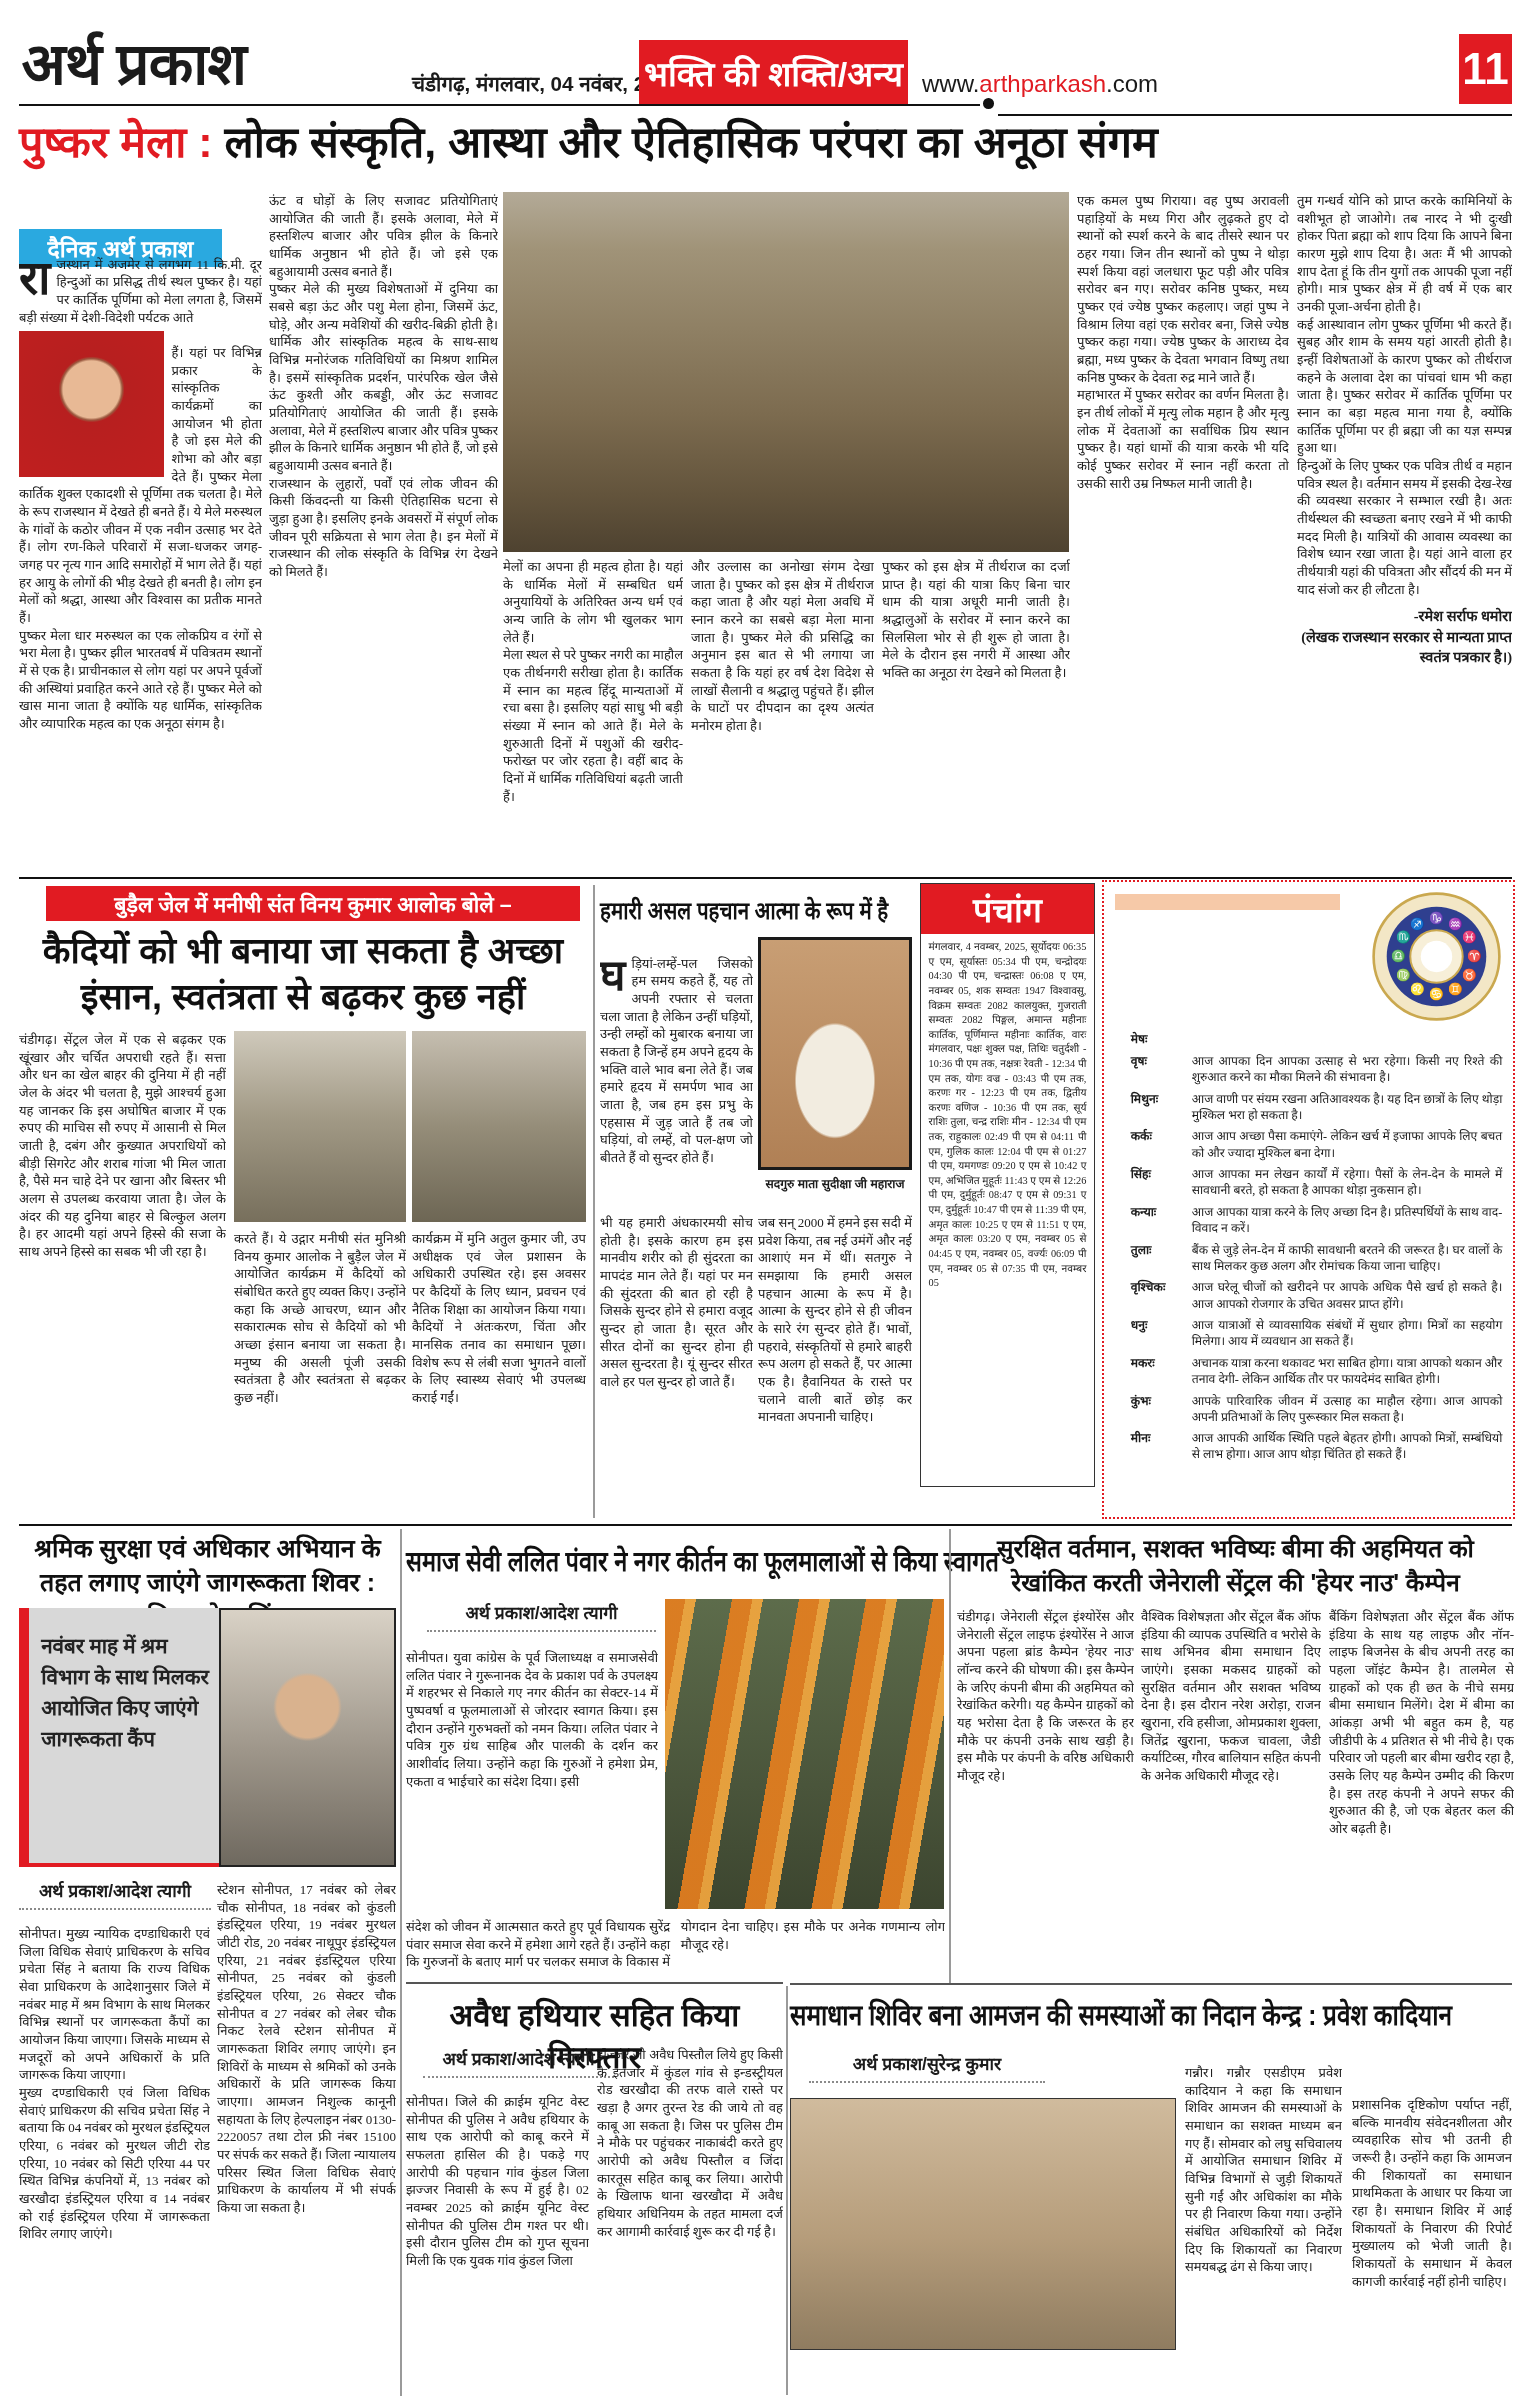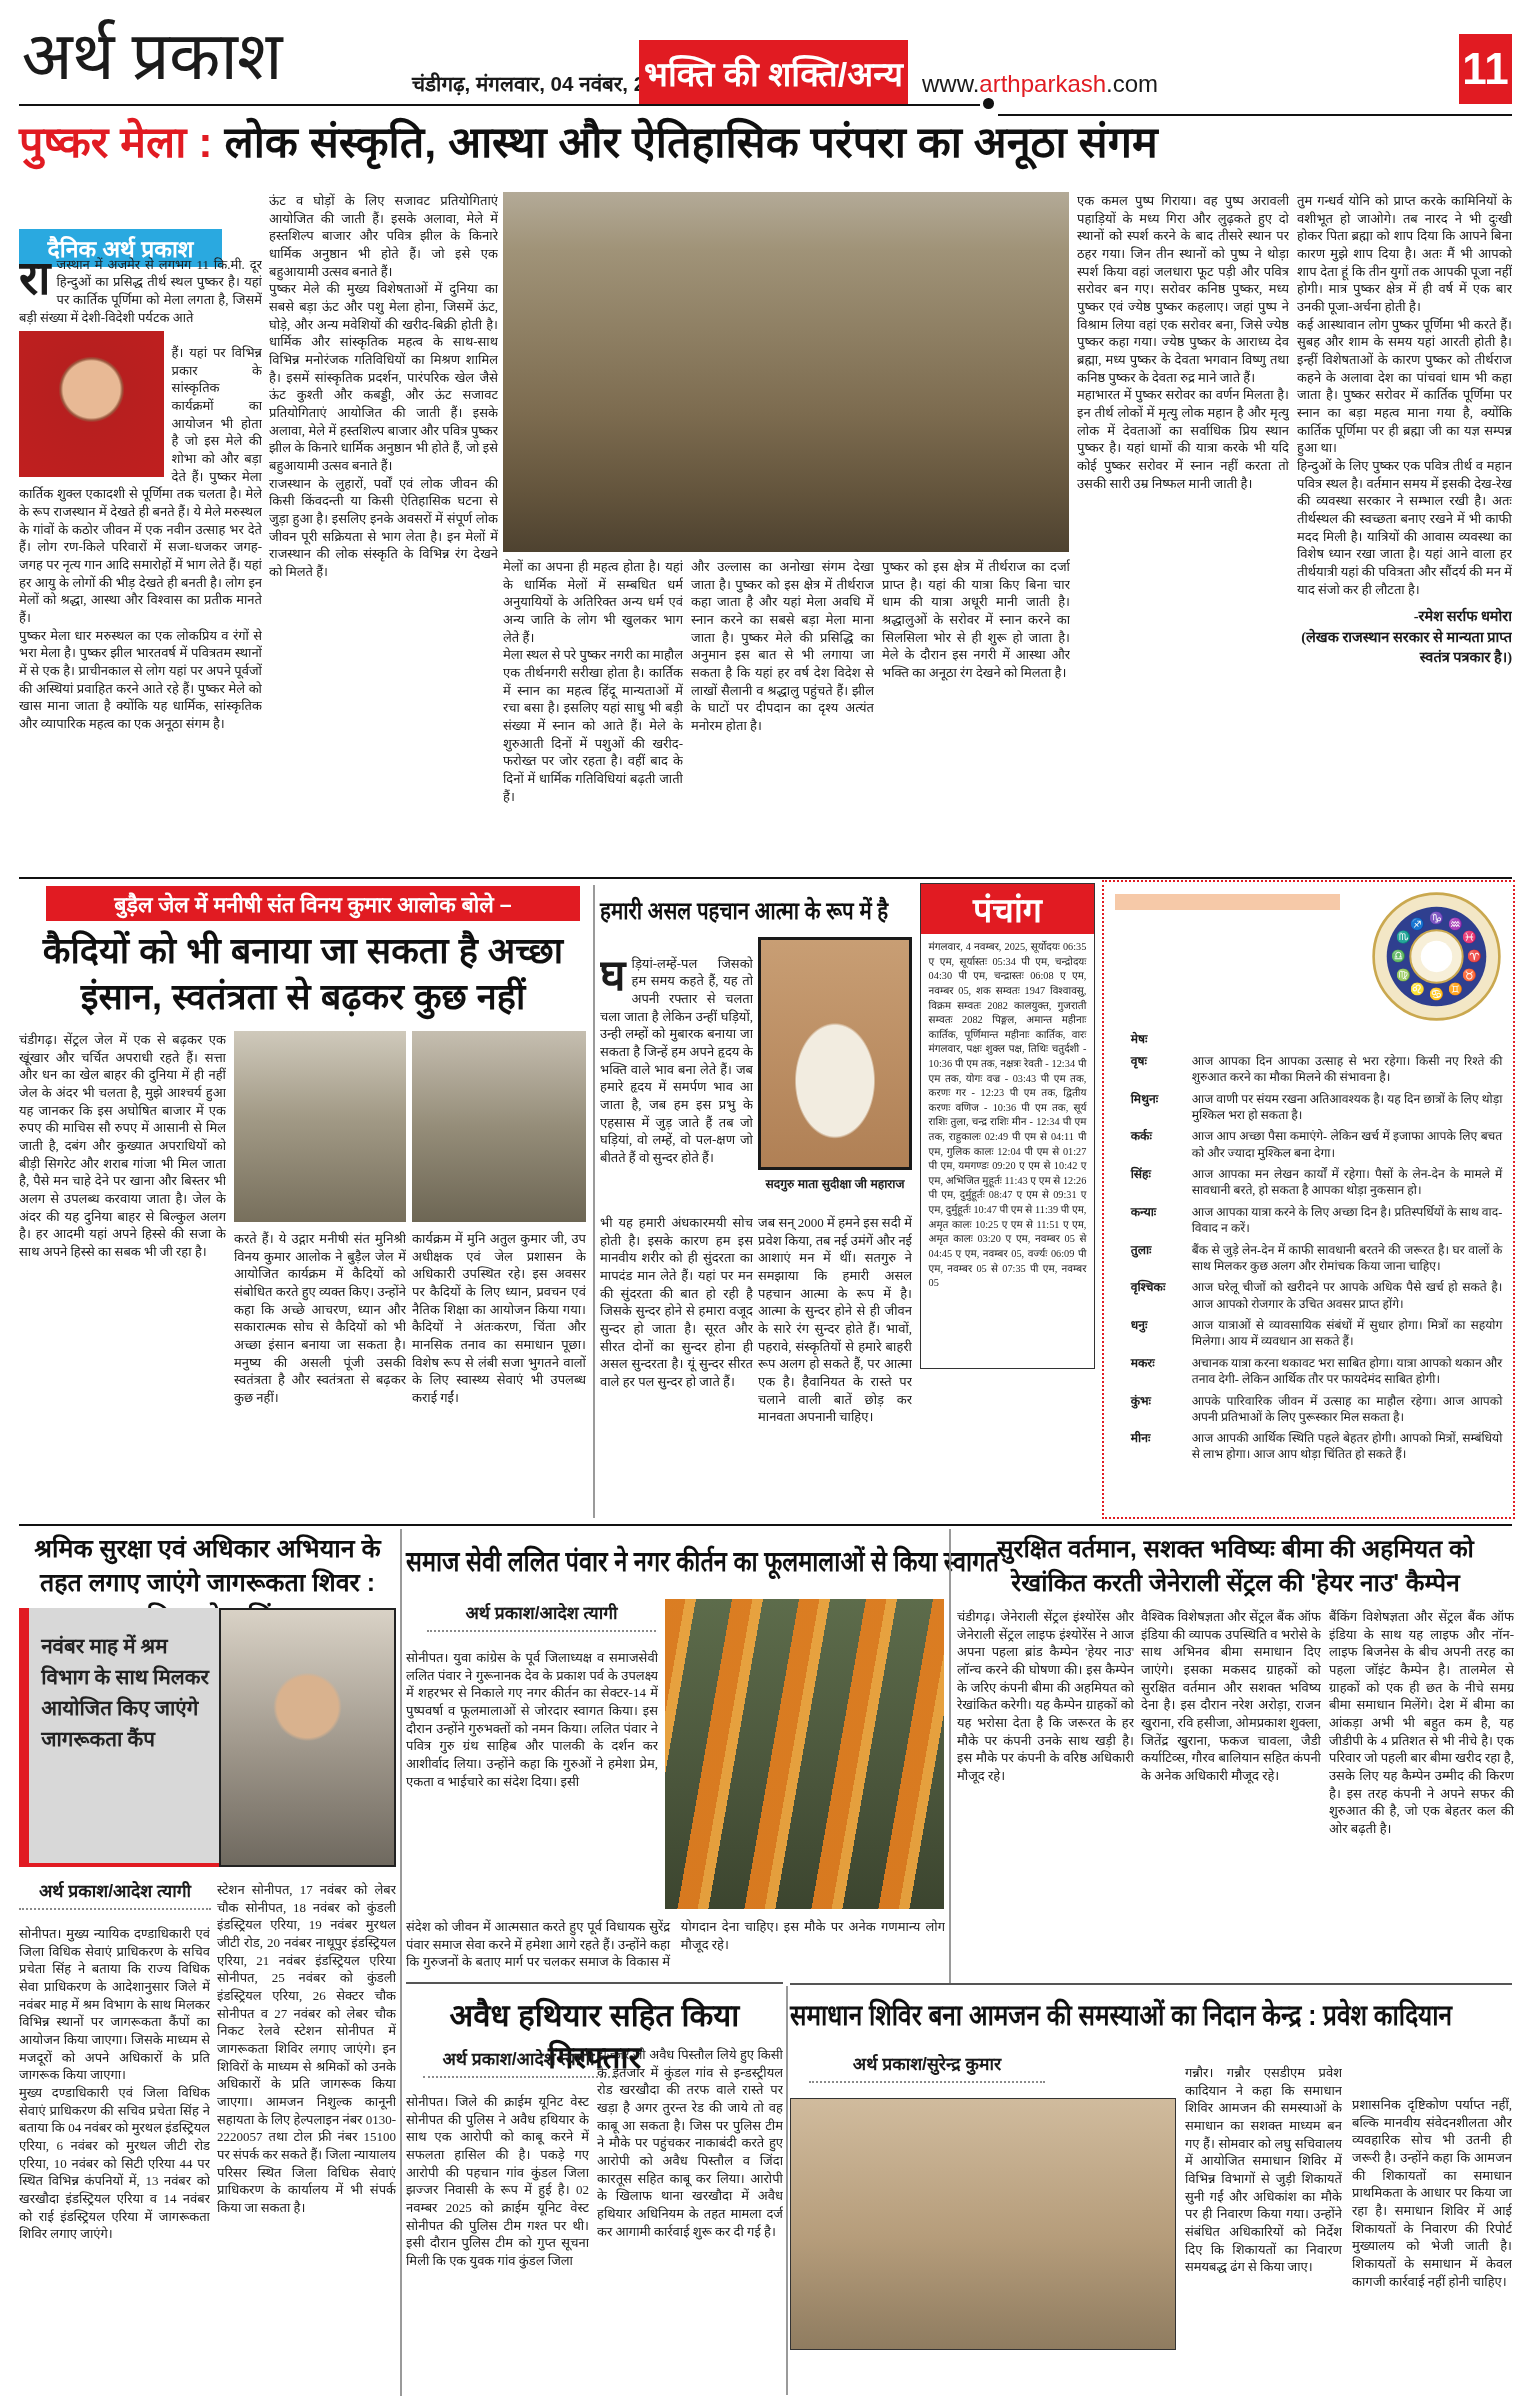--- a/index.html
+++ b/index.html
@@ -35,21 +35,21 @@
   .horo-peach{width:225px;height:15.3px;background:#f6c9a8;margin-top:3.1px;}
   .horo-entry{display:flex;margin-bottom:5.3px;font-size:12.2px;line-height:1.33;margin-left:16px;}
   .horo-sign{font-weight:bold;font-family:"Liberation Sans",sans-serif;width:61px;flex:none;}
   .horo-text{flex:1;text-align:justify;}
   .caption{font-weight:bold;font-size:12.2px;font-family:"Liberation Sans",sans-serif;}
   .red{color:#e11b22;}
 </style>
 </head>
 <body>
 
-<div class="abs sans" style="left:21.4px;top:7px;font-size:67px;font-weight:normal;letter-spacing:-0.8px;">अर्थ प्रकाश</div>
+<div class="abs sans" style="left:21.4px;top:22px;font-size:58px;font-weight:bold;letter-spacing:-0.8px;">अर्थ प्रकाश</div>
 <div class="abs sans" style="left:412px;top:69px;font-size:20.6px;font-weight:bold;">चंडीगढ़, मंगलवार, 04 नवंबर, 2025</div>
 <div class="abs kicker-red" style="left:639px;top:40px;width:269px;height:66px;font-size:34px;">भक्ति की शक्ति/अन्य</div>
 <div class="abs sans" style="left:922px;top:70px;font-size:24px;"><span>www.</span><span class="red">arthparkash</span><span>.com</span></div>
 <div class="abs kicker-red" style="left:1459px;top:34px;width:53px;height:70px;font-size:44px;">11</div>
 <div class="abs rule" style="left:19px;top:104px;width:961px;height:2.3px;"></div>
 <div class="abs" style="left:983px;top:98px;width:10.7px;height:10.7px;border-radius:50%;background:#111;"></div>
 <div class="abs rule" style="left:998px;top:114px;width:514px;height:2.3px;"></div>
 
 <h1 class="abs headline" style="left:19px;top:119px;width:1493px;font-size:43px;line-height:1.1;"><span class="red">पुष्कर मेला :</span><span> लोक संस्कृति, आस्था और ऐतिहासिक परंपरा का अनूठा संगम</span></h1>
 
@@ -92,21 +92,21 @@
 
 <h2 class="abs headline" style="left:600px;top:893px;width:313px;font-size:24.4px;"><span class="condense">हमारी असल पहचान आत्मा के रूप में है</span></h2>
 <div class="abs jtext" style="left:600px;top:937px;width:153px;height:269px;">
   <span class="dropcap" style="font-size:43px;">घ</span><span>ड़ियां-लम्हें-पल जिसको हम समय कहते हैं, यह तो अपनी रफ्तार से चलता चला जाता है लेकिन उन्हीं घड़ियों, उन्ही लम्हों को मुबारक बनाया जा सकता है जिन्हें हम अपने हृदय के भक्ति वाले भाव बना लेते हैं। जब हमारे हृदय में समर्पण भाव आ जाता है, जब हम इस प्रभु के एहसास में जुड़ जाते हैं तब जो घड़ियां, वो लम्हें, वो पल-क्षण जो बीतते हैं वो सुन्दर होते हैं।</span>
 </div>
 <div class="abs photo ph-mata" style="left:758px;top:937px;width:154px;height:233px;"></div>
 <div class="abs caption" style="left:758px;top:1175px;width:154px;text-align:center;">सदगुरु माता सुदीक्षा जी महाराज</div>
 <div class="abs jtext" style="left:600px;top:1214px;width:153px;height:304px;">भी यह हमारी अंधकारमयी सोच होती है। इसके कारण हम इस मानवीय शरीर को ही सुंदरता का मापदंड मान लेते हैं। यहां पर मन की सुंदरता की बात हो रही है जिसके सुन्दर होने से हमारा वजूद सुन्दर हो जाता है। सूरत और सीरत दोनों का सुन्दर होना ही असल सुन्दरता है। यूं सुन्दर सीरत वाले हर पल सुन्दर हो जाते हैं।</div>
 <div class="abs jtext" style="left:758px;top:1214px;width:154px;height:304px;">जब सन् 2000 में हमने इस सदी में प्रवेश किया, तब नई उमंगें और नई आशाएं मन में थीं। सतगुरु ने समझाया कि हमारी असल पहचान आत्मा के रूप में है। आत्मा के सुन्दर होने से ही जीवन के सारे रंग सुन्दर होते हैं। भावों, पहरावे, संस्कृतियों से हमारे बाहरी रूप अलग हो सकते हैं, पर आत्मा एक है। हैवानियत के रास्ते पर चलाने वाली बातें छोड़ कर मानवता अपनानी चाहिए।</div>
 
-<div class="abs pan-box" style="left:920px;top:883px;width:175px;height:486px;">
+<div class="abs pan-box" style="left:920px;top:883px;width:175px;height:604px;">
   <div class="pan-head">पंचांग</div>
   <div class="pan-body" style="height:581px;">मंगलवार, 4 नवम्बर, 2025, सूर्योदयः 06:35 ए एम, सूर्यास्तः 05:34 पी एम, चन्द्रोदयः 04:30 पी एम, चन्द्रास्तः 06:08 ए एम, नवम्बर 05, शक सम्वतः 1947 विश्वावसु, विक्रम सम्वतः 2082 कालयुक्त, गुजराती सम्वतः 2082 पिङ्गल, अमान्त महीनाः कार्तिक, पूर्णिमान्त महीनाः कार्तिक, वारः मंगलवार, पक्षः शुक्ल पक्ष, तिथिः चतुर्दशी - 10:36 पी एम तक, नक्षत्रः रेवती - 12:34 पी एम तक, योगः वज्र - 03:43 पी एम तक, करणः गर - 12:23 पी एम तक, द्वितीय करणः वणिज - 10:36 पी एम तक, सूर्य राशिः तुला, चन्द्र राशिः मीन - 12:34 पी एम तक, राहुकालः 02:49 पी एम से 04:11 पी एम, गुलिक कालः 12:04 पी एम से 01:27 पी एम, यमगण्डः 09:20 ए एम से 10:42 ए एम, अभिजित मुहूर्तः 11:43 ए एम से 12:26 पी एम, दुर्मुहूर्तः 08:47 ए एम से 09:31 ए एम, दुर्मुहूर्तः 10:47 पी एम से 11:39 पी एम, अमृत कालः 10:25 ए एम से 11:51 ए एम, अमृत कालः 03:20 ए एम, नवम्बर 05 से 04:45 ए एम, नवम्बर 05, वर्ज्यः 06:09 पी एम, नवम्बर 05 से 07:35 पी एम, नवम्बर 05</div>
 </div>
 
 <div class="abs horo-box" style="left:1102px;top:880px;width:413px;height:639px;">
   <div style="display:flex;align-items:flex-start;justify-content:space-between;">
     <div>
       <div class="horo-peach"></div>
     </div>
     <svg viewBox="0 0 100 100" width="131" height="131">

